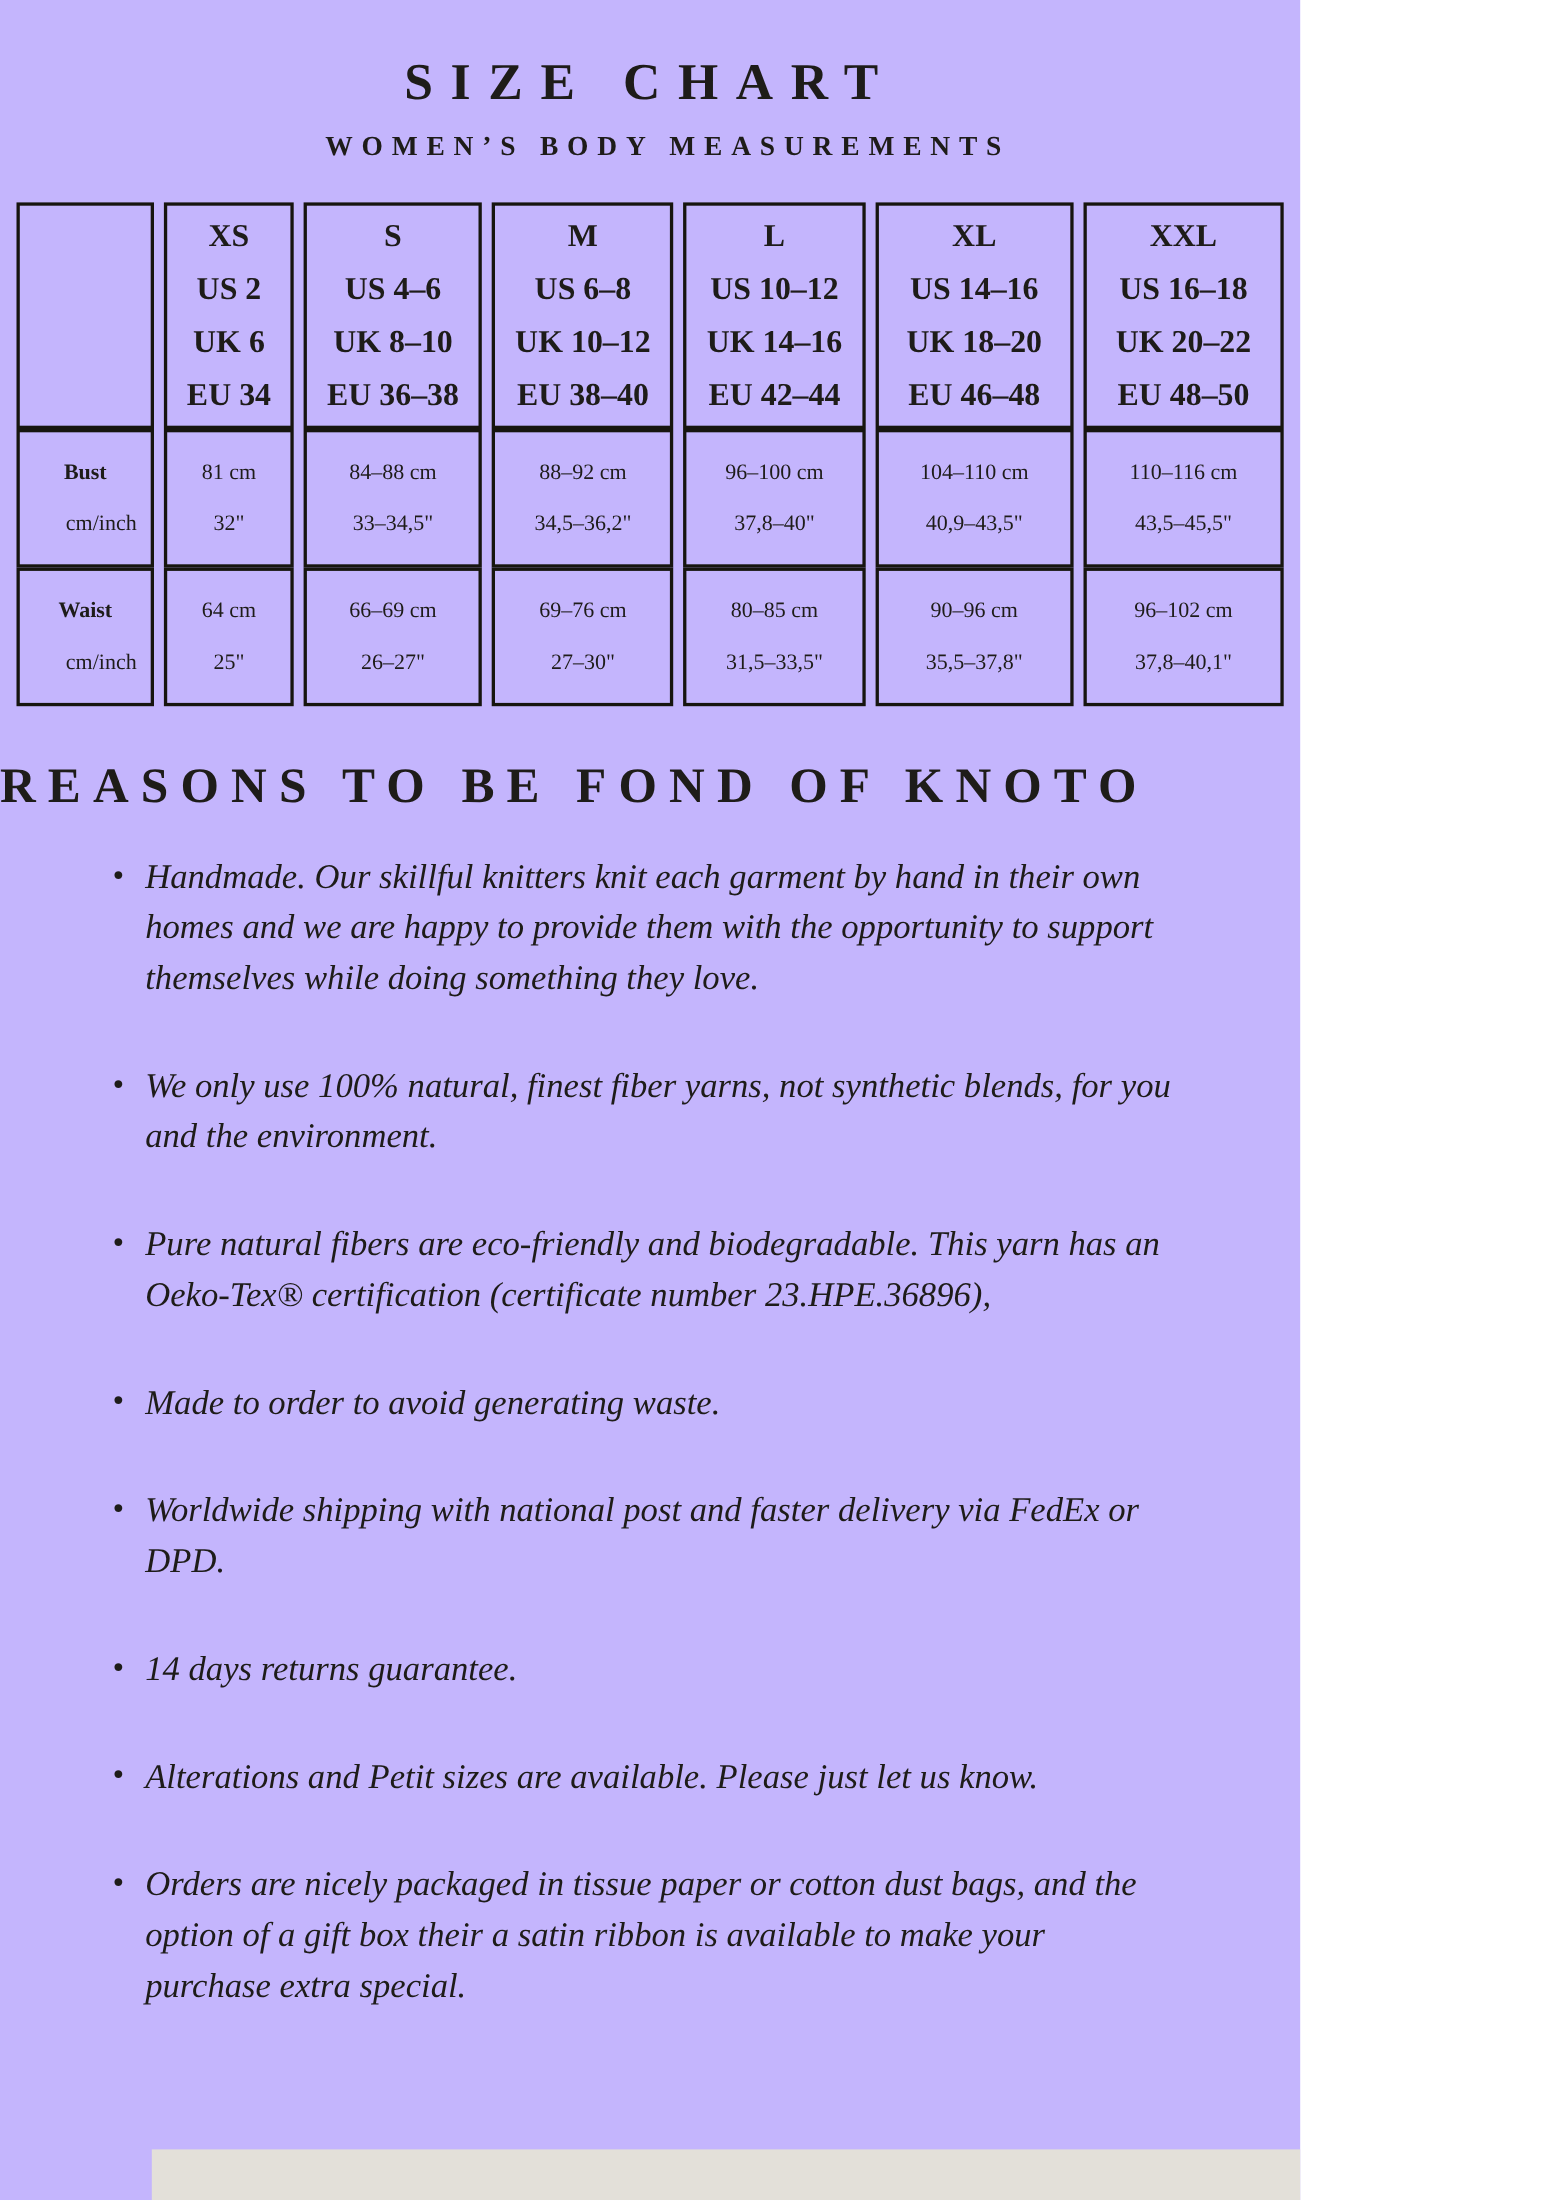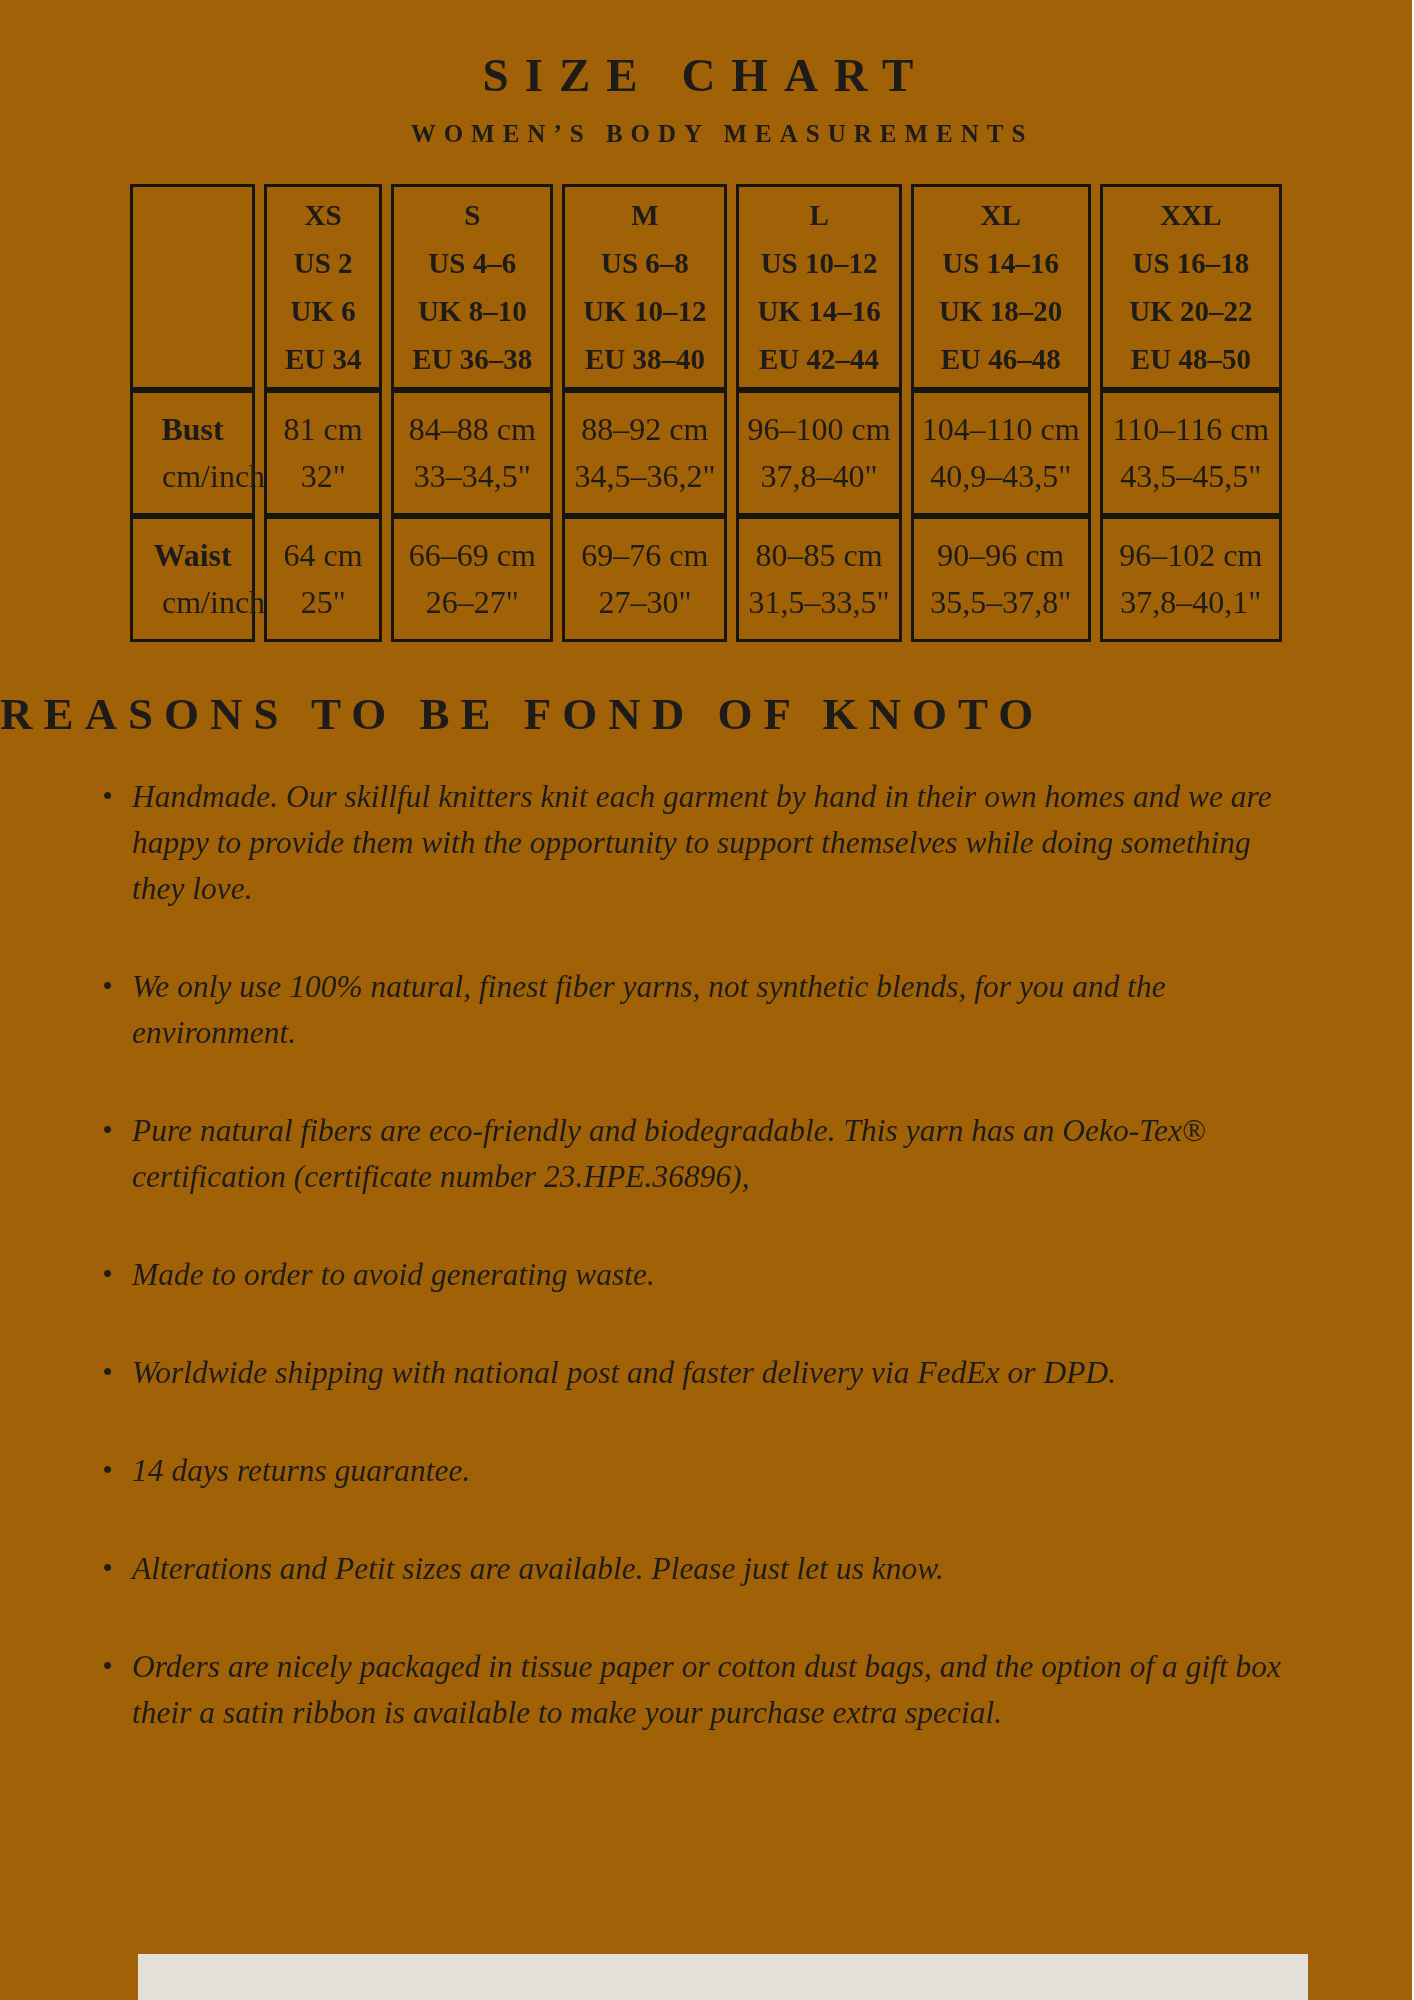--- a/index.html
+++ b/index.html
@@ -1,20 +1,20 @@
 <!DOCTYPE html>
 <html><head>
 <meta charset="utf-8">
 <style>
   html,body { margin:0; padding:0; }
   .page {
     position:relative;
-    width:1412px;
+    width:1182px;
     height:2000px;
-    background:#a16207;
+    background:#c4b5fd;
     color:#1e1c19;
     font-family:"Liberation Serif", serif;
     overflow:hidden;
   }
   .title {
     padding-top:48px;
     text-align:center;
     font-size:47px;
     font-weight:bold;
     letter-spacing:16px;
@@ -38,21 +38,21 @@
   }
   table.size-chart td {
     border:3px solid #17150f;
     text-align:center;
     vertical-align:middle;
     padding:0;
     box-sizing:border-box;
     background:transparent;
   }
   tr.head td { height:206px; font-weight:bold; font-size:29px; line-height:48px; }
-  tr.data td { height:126px; font-size:32px; line-height:47px; }
+  tr.data td { height:126px; font-size:20px; line-height:47px; }
   .rh-label { font-weight:bold; }
   .rh-unit  { font-weight:normal;padding-left:29px; }
   .reasons-heading {
     margin-top:46px;
     text-align:left;
     font-size:45px;
     font-weight:bold;
     letter-spacing:11px;
     white-space:nowrap;
   }

